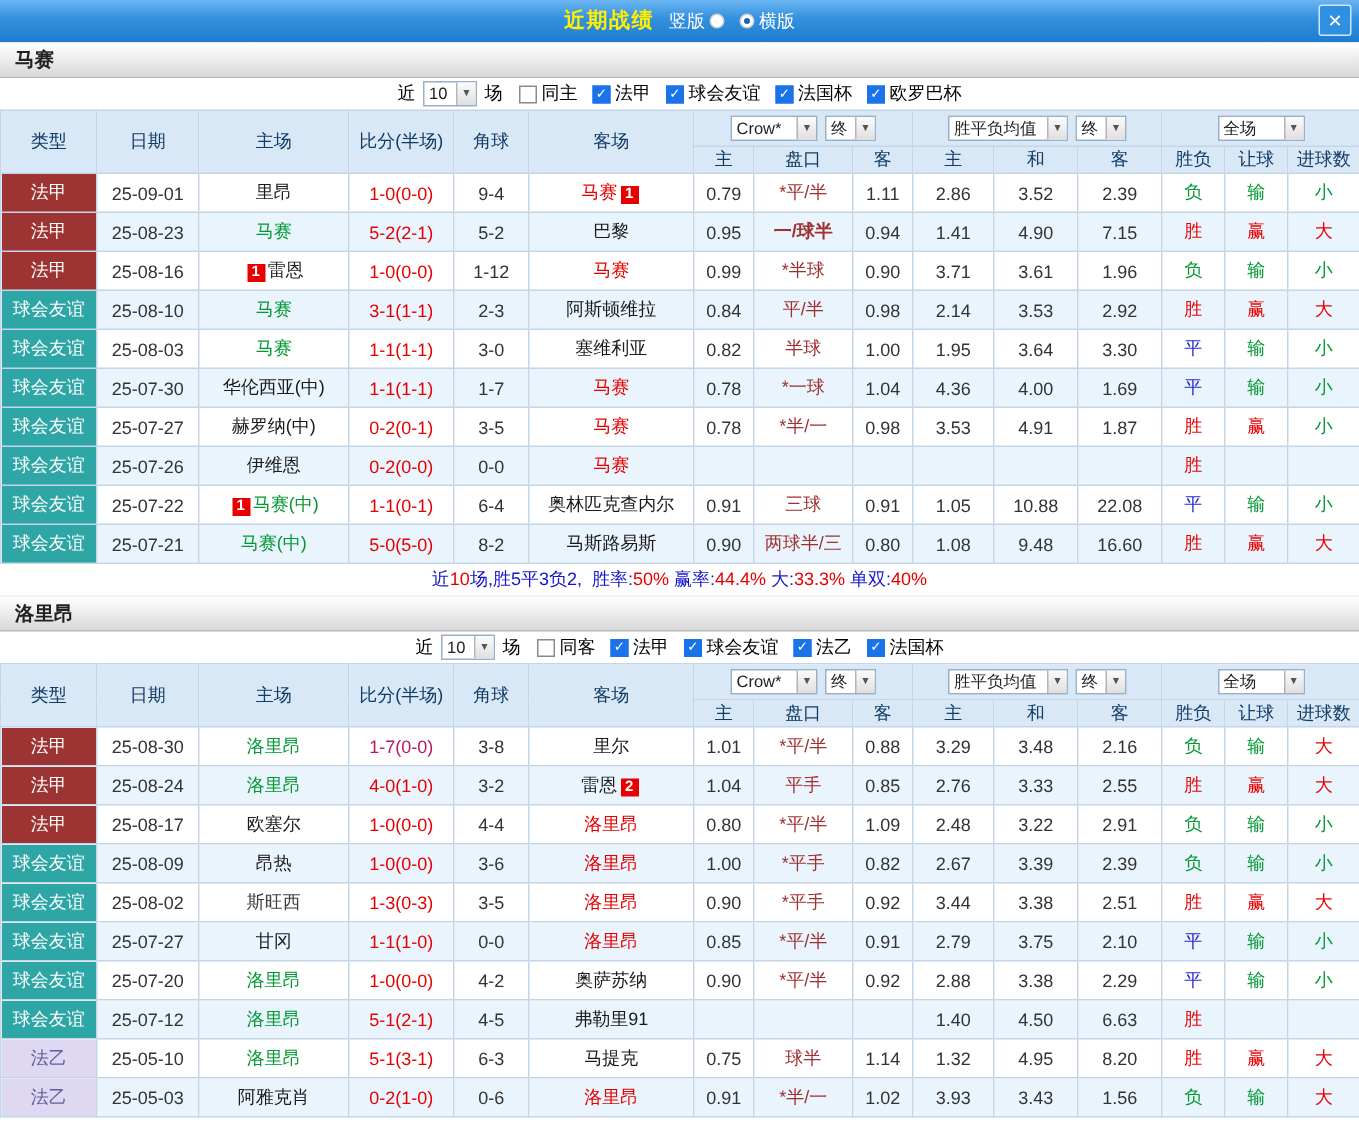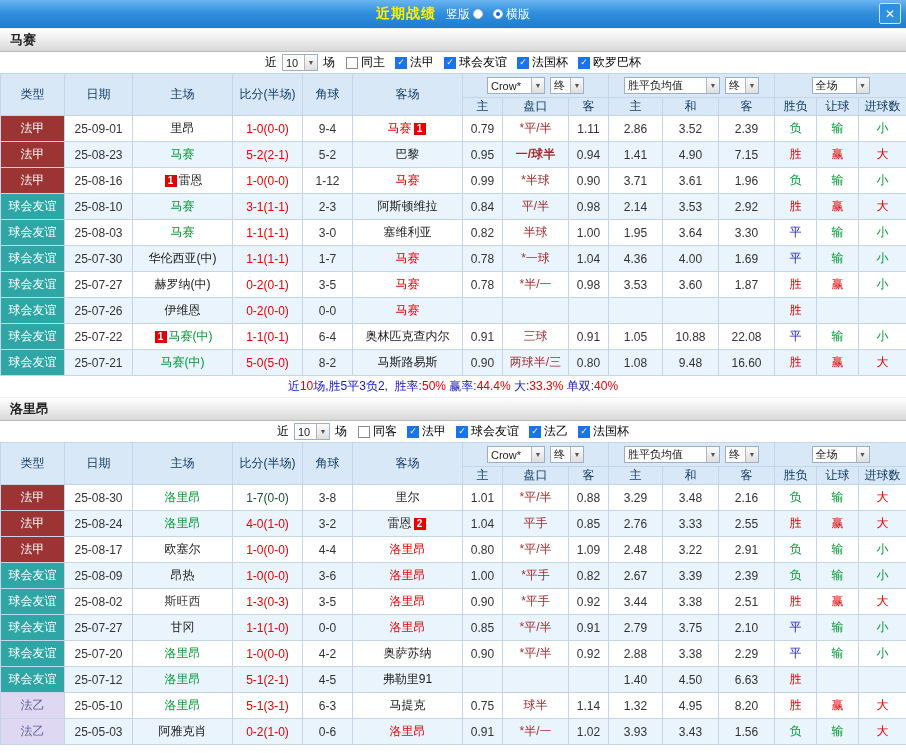--- a/index.html
+++ b/index.html
@@ -37,21 +37,21 @@
   .cb-item { display:inline-flex; align-items:center; gap:3px; cursor:pointer; }
   .cb { width:12px; height:12px; border:1px solid #8a8a8a; background:#fff; display:inline-flex; align-items:center; justify-content:center; font-size:9px; line-height:1; }
   .cb.on { background:#1a73e8; border-color:#1a73e8; color:#fff; }
   
   .sel { display:inline-flex; align-items:center; justify-content:space-between; border:1px solid #9ab0c6; background:#fff; height:17px; font-size:11px; color:#222; cursor:pointer; }
   .sel .txt { padding:0 3px; white-space:nowrap; overflow:hidden; }
   .sel .arr { width:13px; align-self:stretch; border-left:1px solid #b5b5b5; background:linear-gradient(#fbfbfb,#dfdfdf); color:#555; font-size:7px; display:flex; align-items:center; justify-content:center; }
   .w-count { width:36px; }
   .w-crow { width:58px; }
   .w-fin  { width:34px; }
-  .w-avg  { width:96px; }
+  .w-avg  { width:80px; }
   .w-full { width:58px; }
   
   table.grid { width:906px; border-collapse:collapse; table-layout:fixed; }
   .grid th, .grid td { border:1px solid #c3d5e6; text-align:center; overflow:hidden; white-space:nowrap; padding:0; vertical-align:middle; }
   .grid thead th { background:#d9e8f7; color:#123c66; font-weight:normal; font-size:12px; }
   .grid tr.h1 th { height:24px; }
   .grid tr.h2 th { height:18px; }
   .grid td { height:26px; font-size:12px; color:#333; background:#fff; }
   .grid tr.alt td { background:#eaf4fd; }
   .dd-wrap { display:flex; align-items:center; justify-content:center; gap:5px; }
@@ -290,21 +290,21 @@
         <td style="background: rgb(47, 166, 166); color: rgb(255, 255, 255);">球会友谊</td>
         <td>25-07-27</td>
         <td style="color: rgb(26, 26, 26);"><span>赫罗纳(中)</span></td>
         <td style="color: rgb(230, 0, 0);">0-2(0-1)</td>
         <td>3-5</td>
         <td style="color: rgb(230, 0, 0);"><span>马赛</span></td>
         <td>0.78</td>
         <td style="color: rgb(160, 48, 48);">*半/一</td>
         <td>0.98</td>
         <td>3.53</td>
-        <td>3.60</td>
+        <td>4.91</td>
         <td>1.87</td>
         <td style="color: rgb(230, 0, 0);">胜</td>
         <td style="color: rgb(230, 0, 0);">赢</td>
         <td style="color: rgb(0, 153, 51);">小</td>
       </tr>
       <tr class="alt">
         <td style="background: rgb(47, 166, 166); color: rgb(255, 255, 255);">球会友谊</td>
         <td>25-07-26</td>
         <td style="color: rgb(26, 26, 26);"><span>伊维恩</span></td>
         <td style="color: rgb(230, 0, 0);">0-2(0-0)</td>
@@ -463,21 +463,21 @@
       <th>胜负</th>
       <th>让球</th>
       <th>进球数</th>
     </tr>
   </thead>
   <tbody>
       <tr>
         <td style="background: rgb(157, 52, 52); color: rgb(255, 255, 255);">法甲</td>
         <td>25-08-30</td>
         <td style="color: rgb(0, 153, 51);"><span>洛里昂</span></td>
-        <td style="color: #14532d;">1-7(0-0)</td>
+        <td style="color: #be185d;">1-7(0-0)</td>
         <td>3-8</td>
         <td style="color: rgb(26, 26, 26);"><span>里尔</span></td>
         <td>1.01</td>
         <td style="color: rgb(160, 48, 48);">*平/半</td>
         <td>0.88</td>
         <td>3.29</td>
         <td>3.48</td>
         <td>2.16</td>
         <td style="color: rgb(0, 153, 51);">负</td>
         <td style="color: rgb(0, 153, 51);">输</td>

